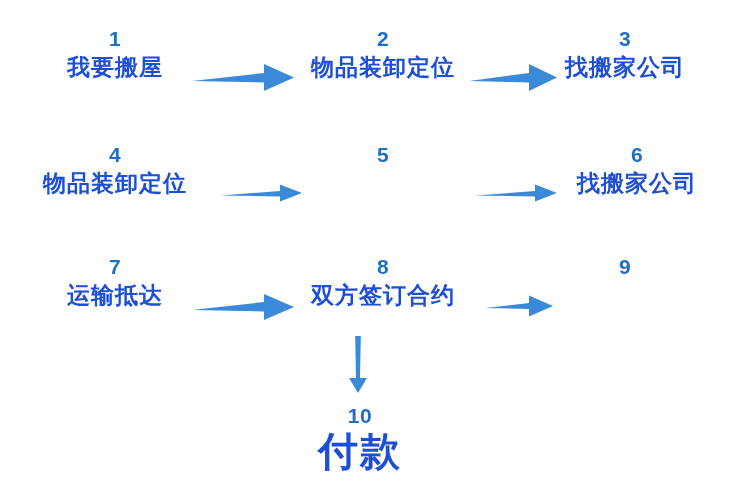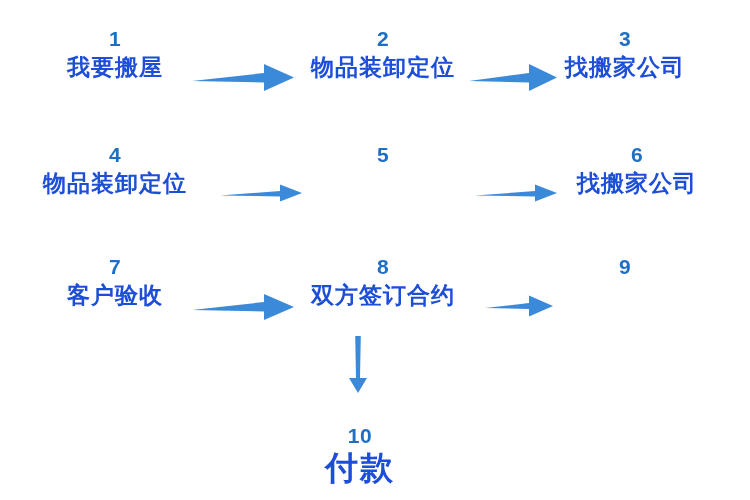--- a/index.html
+++ b/index.html
@@ -45,24 +45,23 @@
     font-weight: bold;
     color: #1d4ed8;
     letter-spacing: 1px;
     font-family: Liberation Serif, serif;
   }
 
   
   .step.final .step-num {
     font-size: 21px;
     margin-bottom: 6px;
-    margin-top: 20px;
   }
   .step.final .step-label {
-    font-size: 33px;
+    font-size: 40px;
     letter-spacing: 2px;
   }
 
   
   .arrow {
     position: absolute;
     transform: translateX(-50%);
   }
   .arrow svg { display: block; }
   .arrow-down {
@@ -124,21 +123,21 @@
     </svg>
   </div>
 
   <div class="step" style="left:637px; top:144px;">
     <span class="step-num">6</span>
     <span class="step-label">找搬家公司</span>
   </div>
 
   <div class="step" style="left:115px; top:256px;">
     <span class="step-num">7</span>
-    <span class="step-label">客户验收</span>
+    <span class="step-label">运输抵达</span>
   </div>
 
   <div class="arrow" style="left:243px; top:292px;">
     <svg width="106" height="30" viewBox="0 0 106 30">
       <path d="M2 18 L74 10 L74 2 L104 15 L74 28 L74 19.5 Z" fill="#3b8ad9"></path>
     </svg>
   </div>
 
   <div class="step" style="left:383px; top:256px;">
     <span class="step-num">8</span>

